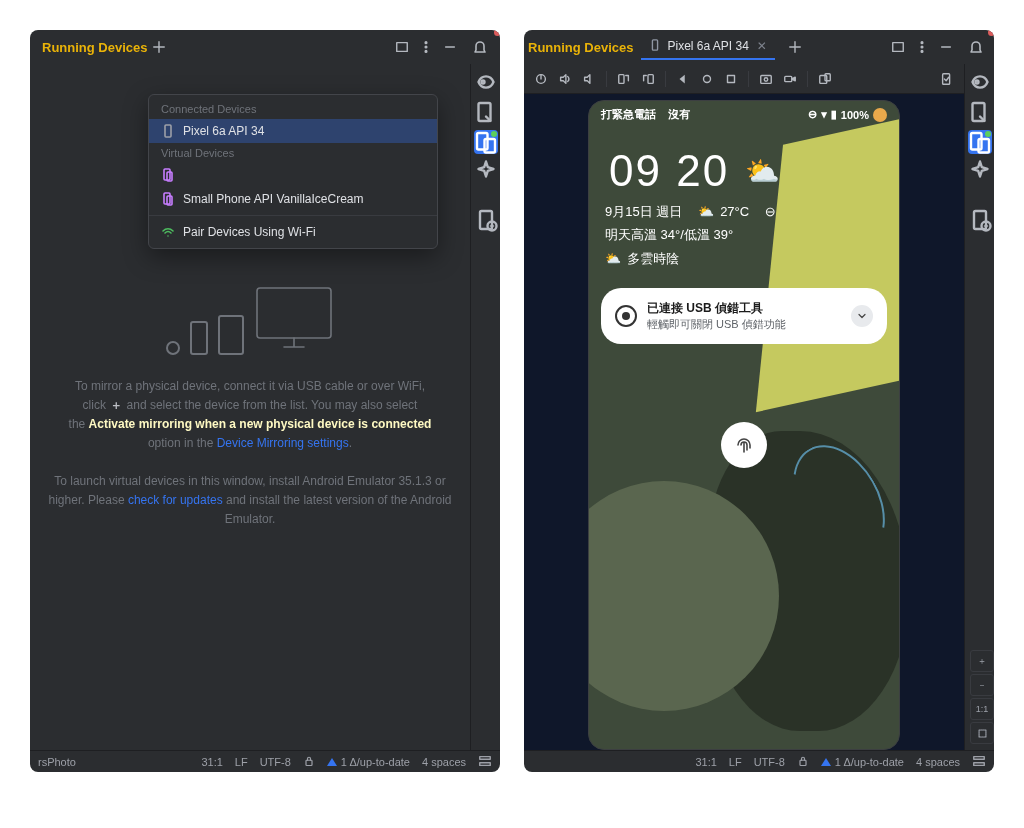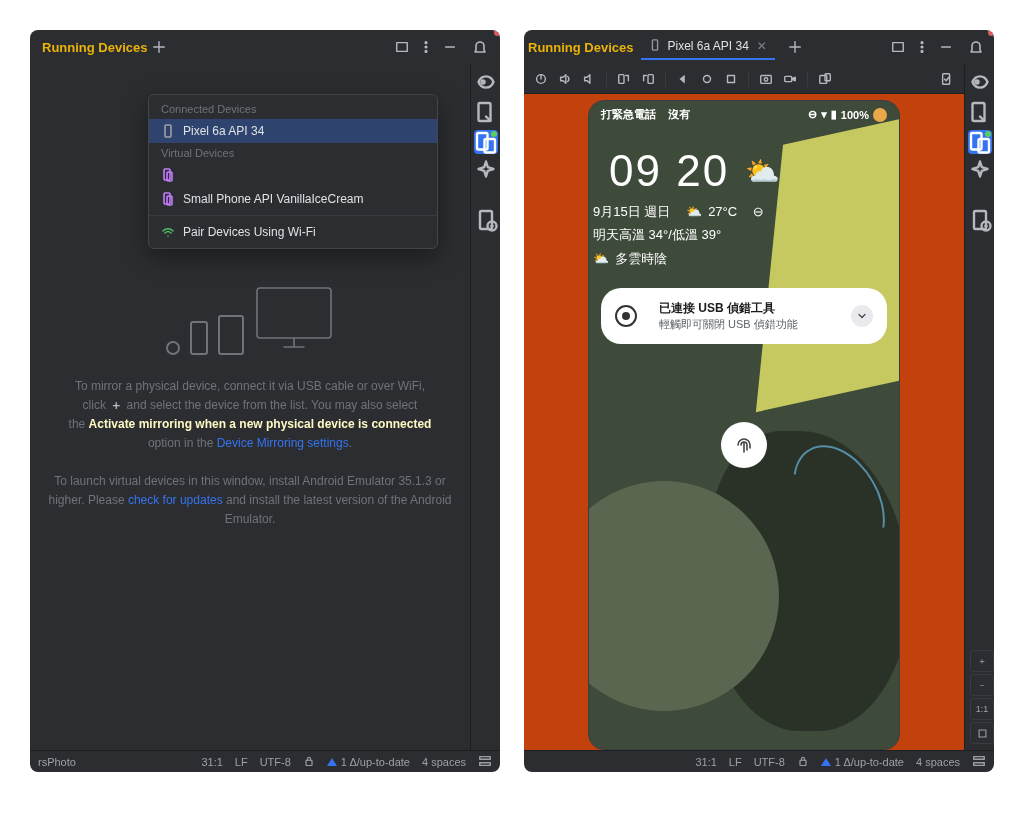--- a/index.html
+++ b/index.html
@@ -41,35 +41,35 @@
   .empty{flex:1;display:flex;flex-direction:column;align-items:center;justify-content:center;text-align:center;padding:0 13px;color:#6f737a;font-size:12px;line-height:1.6;gap:18px}
   .devices-art{display:flex;align-items:flex-end;gap:10px;color:#6f737a;margin-bottom:4px}
   .art-monitor{width:80px;height:70px}
   .art-phone{width:18px;height:34px;border:2px solid #6f737a;border-radius:3px}
   .art-tab{width:26px;height:40px;border:2px solid #6f737a;border-radius:3px}
   .art-watch{width:14px;height:14px;border:2px solid #6f737a;border-radius:50%}
   .link{color:#3574f0;cursor:pointer}
   .bold{color:#fef9c3;font-weight:700}
   .plus-inline{display:inline-flex;width:14px;height:14px;align-items:center;justify-content:center;color:#bcbec4;font-weight:700;vertical-align:middle}
   
-  .phone-wrap{flex:1;display:flex;align-items:flex-start;justify-content:center;background:#c2410c;padding:6px 0 0 0;position:relative}
+  .phone-wrap{flex:1;display:flex;align-items:flex-start;justify-content:center;background:#0f172a;padding:6px 0 0 0;position:relative}
   .phone{width:312px;height:650px;border:1px solid #3c3f41;border-radius:16px;overflow:hidden;background:#3e4a3a;position:relative;display:flex;flex-direction:column}
   .phone-geo{position:absolute;inset:0}
   .geo1{position:absolute;right:-30px;top:30px;width:160px;height:260px;background:#c5c95f;transform:skewY(-18deg) rotate(6deg)}
   .geo2{position:absolute;right:-10px;top:330px;width:200px;height:300px;background:#2a3227;border-radius:40% 60% 50% 50%}
   .geo3{position:absolute;left:-40px;top:380px;width:230px;height:230px;background:#5a664f;border-radius:50%}
   .geo-line{position:absolute;right:20px;top:340px;width:80px;height:120px;border:2px solid #568ea8;border-radius:50%;border-left-color:transparent;border-bottom-color:transparent;transform:rotate(-30deg)}
   .phone-content{position:relative;z-index:1;flex:1;display:flex;flex-direction:column;color:#fff}
   .status{display:flex;justify-content:space-between;padding:6px 12px;font-size:11px;font-weight:600}
   .status .r{display:flex;gap:4px;align-items:center}
   .clock-row{display:flex;align-items:center;gap:16px;padding:18px 20px 4px;font-size:44px;font-weight:400;letter-spacing:2px}
   .sun{font-size:28px}
-  .info{padding:0 4px;font-size:13px;line-height:1.8}
+  .info{padding:0 16px;font-size:13px;line-height:1.8}
   .info .rw{display:flex;align-items:center;gap:6px}
-  .card{margin:18px 12px;background:#fff;border-radius:20px;padding:12px 14px;display:flex;align-items:center;gap:22px;color:#1b1b1b}
+  .card{margin:18px 12px;background:#fff;border-radius:20px;padding:12px 14px;display:flex;align-items:center;gap:10px;color:#1b1b1b}
   .card .bi{width:22px;height:22px;border:2px solid #333;border-radius:50%;display:flex;align-items:center;justify-content:center;flex-shrink:0}
   .card .bi::after{content:"";width:8px;height:8px;border-radius:50%;background:#333}
   .card .t1{font-size:12px;font-weight:600}
   .card .t2{font-size:11px;color:#5f6368}
   .card .chev{margin-left:auto;width:22px;height:22px;border-radius:50%;background:#e8eaed;display:flex;align-items:center;justify-content:center;color:#444}
   .fp{width:46px;height:46px;border-radius:50%;background:#fff;margin:60px auto 0;display:flex;align-items:center;justify-content:center;color:#444}
   .bott{margin-top:auto;padding:0 0 16px;text-align:center;position:relative}
   .home-chip{position:absolute;left:14px;bottom:18px;width:30px;height:30px;background:#fff;border-radius:50%;display:flex;align-items:center;justify-content:center;color:#333}
   .charge{font-size:12px;color:#e8eaed}
   .navpill{width:80px;height:4px;background:#e8eaed;border-radius:2px;margin:10px auto 0}

